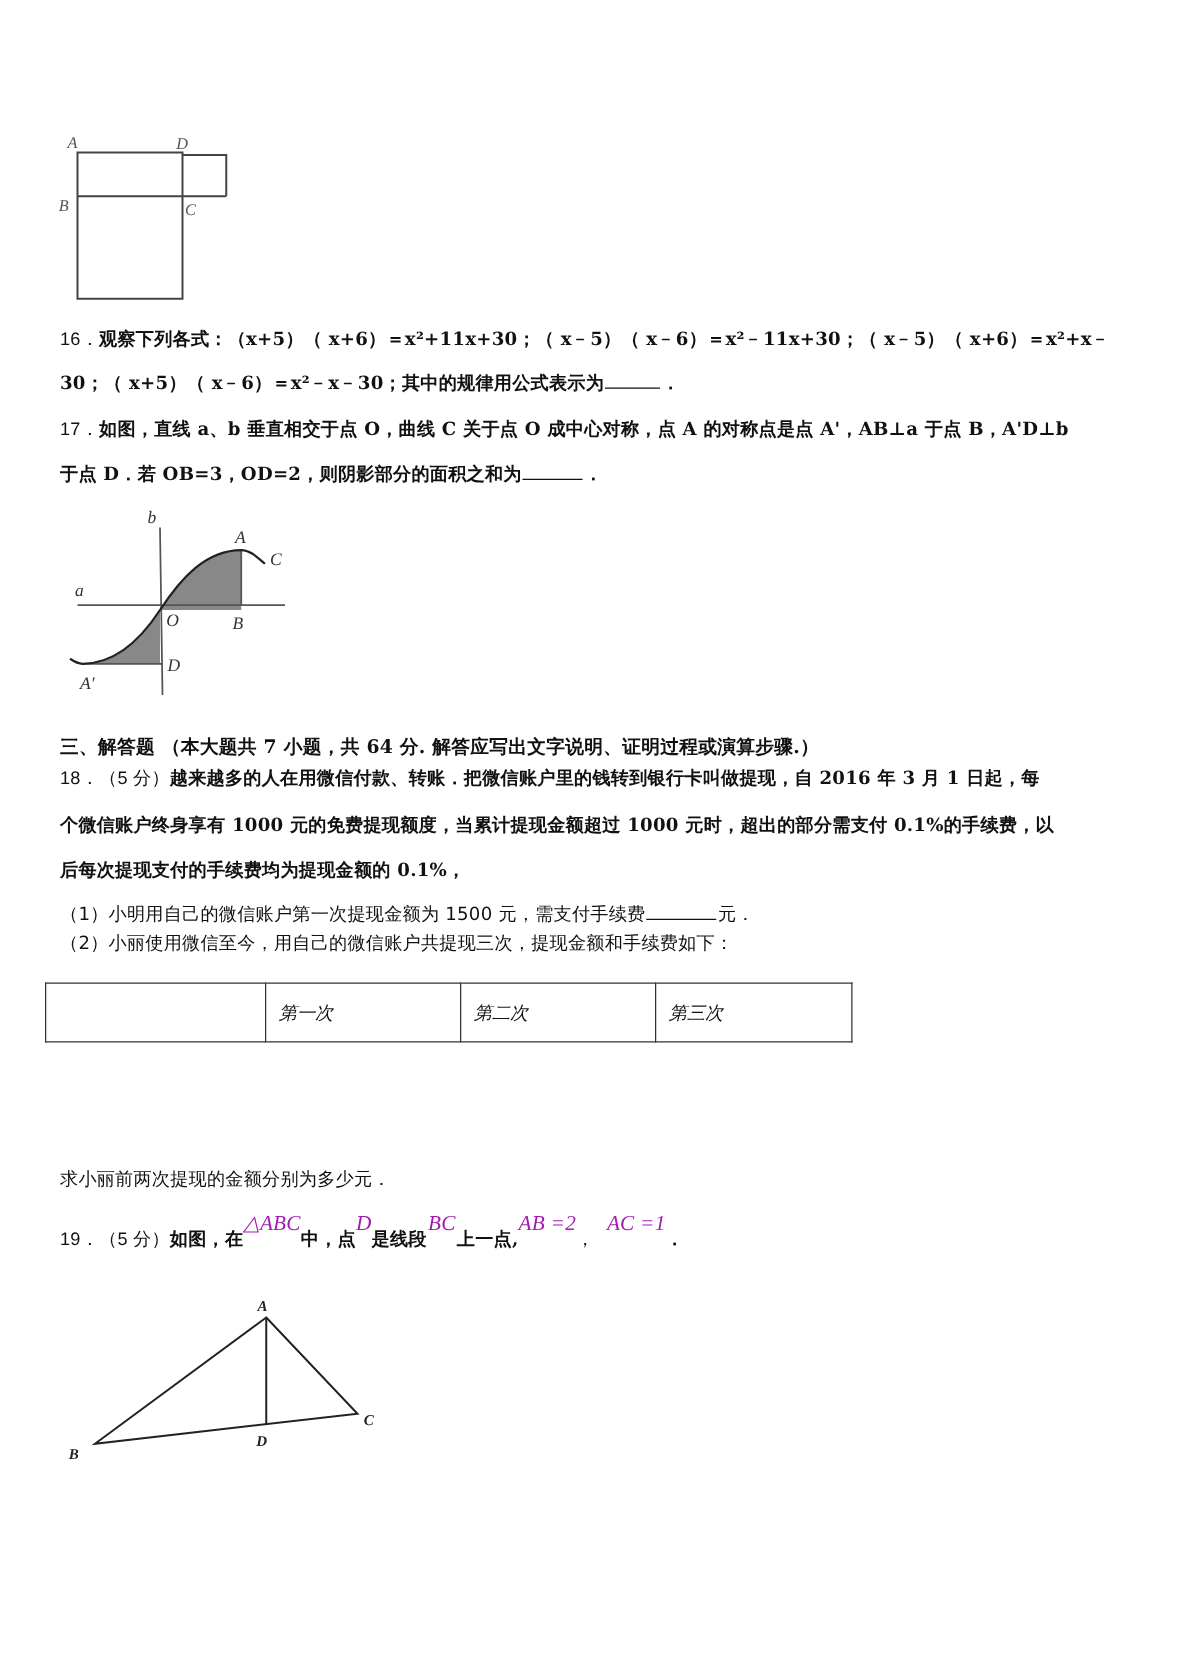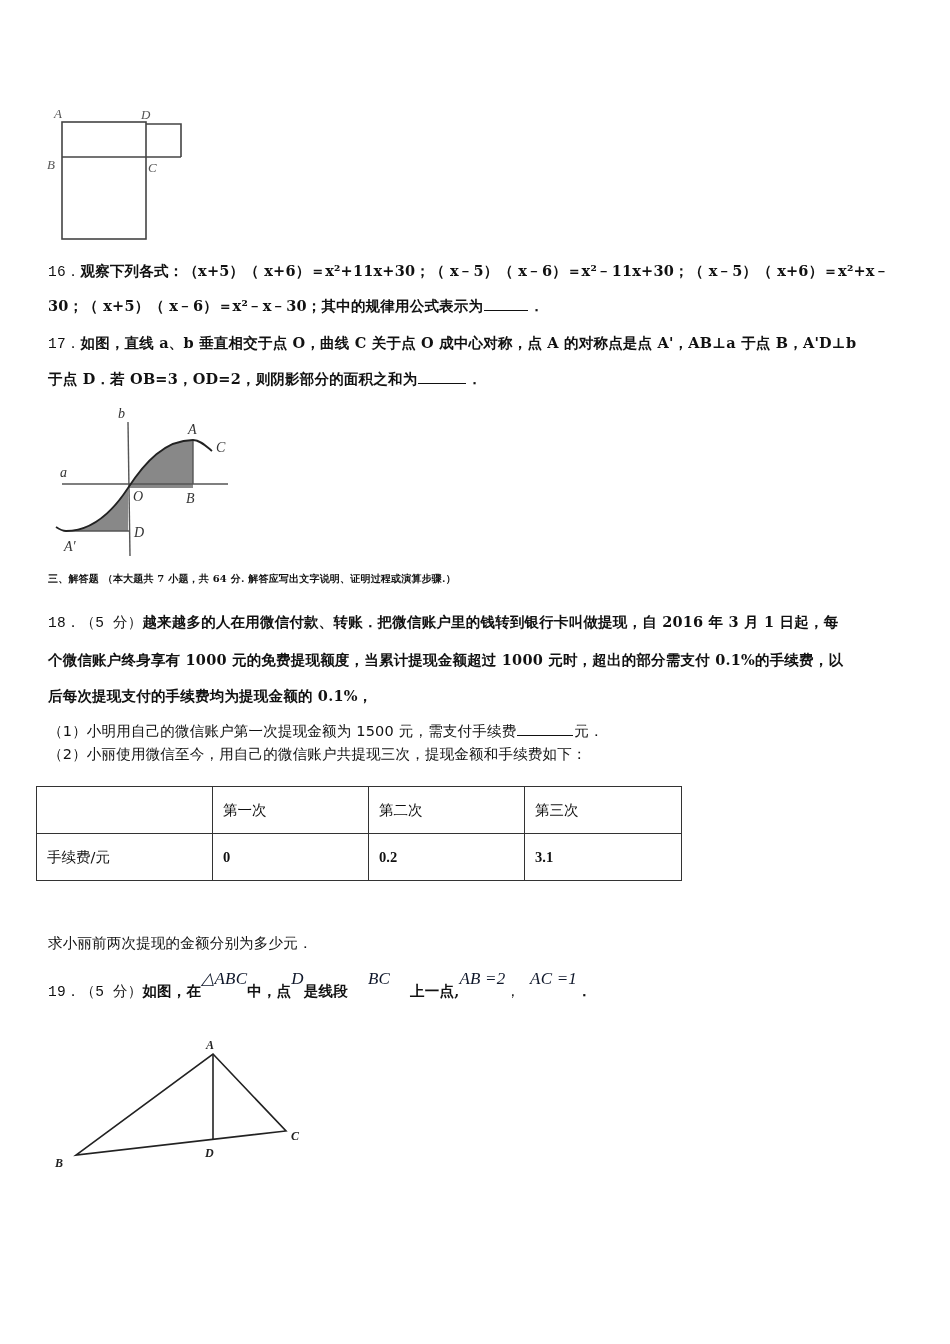--- a/index.html
+++ b/index.html
@@ -1,28 +1,28 @@
 <!DOCTYPE html>
 <html><head>
 <meta charset="utf-8">
 <style>
   html, body { margin: 0; padding: 0; background: #ffffff; }
   body { width: 950px; height: 1344px; position: relative; overflow: hidden;
          font-family: "DejaVu Serif", "Liberation Serif", serif; color: #111; }
   .abs { position: absolute; }
   .line { position: absolute; left: 48px; font-size: 14.5px; white-space: nowrap; font-weight: bold; letter-spacing: 0.2px; }
-  .num { font-weight: normal; font-family: Liberation Mono, monospace; }
+  .num { font-weight: normal; font-family: Liberation Sans, sans-serif; }
   .it { font-style: italic; font-family: "Liberation Serif", serif; font-weight: bold; }
   .blank { display: inline-block; border-bottom: 1px solid #111; vertical-align: baseline; height: 1px; margin: 0 1px; }
   table.fee { position: absolute; left: 36px; top: 786px; width: 646px; border-collapse: collapse; }
-  table.fee td { border: 1.3px solid #333; height: 46px; padding: 0 10px; font-size: 14.5px; font-family: "DejaVu Sans", sans-serif; }
+  table.fee td { border: 1.3px solid #333; height: 46px; padding: 0 10px; font-size: 14.5px; font-family: "DejaVu Sans", sans-serif; font-style: italic; }
   table.fee td.c0 { width: 155px; }
   table.fee td.c1 { width: 135px; }
   table.fee td.c2 { width: 135px; }
-  .eqn { font-family: "Liberation Serif", serif; font-style: italic; font-weight: normal; color: #0f172a; font-size: 17px; position: relative; top: -12px; }
+  .eqn { font-family: "Liberation Serif", serif; font-style: italic; font-weight: normal; color: #a21caf; font-size: 17px; position: relative; top: -12px; }
 </style>
 </head>
 <body>
 
 <svg class="abs" style="left:40px;top:100px" width="160" height="150" viewBox="40 100 160 150">
   <g fill="none" stroke="#444" stroke-width="1.6">
     <rect x="62" y="122" width="84" height="117"></rect>
     <line x1="62" y1="157" x2="181" y2="157"></line>
     <polyline points="146,124 181,124 181,157"></polyline>
   </g>
@@ -63,21 +63,21 @@
     <text x="60" y="477">a</text>
     <text x="188" y="434">A</text>
     <text x="216" y="452">C</text>
     <text x="133" y="501">O</text>
     <text x="186" y="503">B</text>
     <text x="134" y="537">D</text>
     <text x="64" y="551">A′</text>
   </g>
 </svg>
 
-<div class="line" style="top:572px;font-size:10px">
+<div class="line" style="top:588px;font-size:15px">
   <span>三、解答题</span><span>&nbsp;</span><span>（本大题共 7 小题，共 64 分. 解答应写出文字说明、证明过程或演算步骤.）</span>
 </div>
 
 <div class="line" style="top:613px">
   <span class="num">18．</span><span class="num">（5 分）</span><span>越来越多的人在用微信付款、转账．把微信账户里的钱转到银行卡叫做提现，自 2016 年 3 月 1 日起，每</span>
 </div>
 <div class="line" style="top:651px">
   <span>个微信账户终身享有 1000 元的免费提现额度，当累计提现金额超过 1000 元时，超出的部分需支付 0.1%的手续费，以</span>
 </div>
 <div class="line" style="top:687px">
@@ -91,34 +91,28 @@
 </div>
 
 <table class="fee">
   <tbody>
       <tr>
     <td class="c0"></td>
     <td class="c1">第一次</td>
     <td class="c2">第二次</td>
     <td>第三次</td>
   </tr>
-  <tr>
-    <td>手续费/元</td>
-    <td style="font-weight:bold;font-family:'Liberation Serif',serif">0</td>
-    <td style="font-weight:bold;font-family:'Liberation Serif',serif">0.2</td>
-    <td style="font-weight:bold;font-family:'Liberation Serif',serif">3.1</td>
-  </tr>
 </tbody>
   </table>
 <div class="line" style="top:934px;font-weight:normal;font-family:'DejaVu Sans',sans-serif">
   <span>求小丽前两次提现的金额分别为多少元．</span>
 </div>
 
 <div class="line" style="top:980px">
-  <span class="num">19．</span><span class="num">（5 分）</span><span>如图，在</span><span class="eqn">△ABC</span><span>中，点</span><span class="eqn">D</span><span>是线段</span><span class="eqn" style="margin:0 20px">BC</span><span>上一点,</span><span class="eqn">AB =2</span><span style="font-weight:normal">，</span><span class="eqn" style="margin-left:10px">AC =1</span><span>．</span>
+  <span class="num">19．</span><span class="num">（5 分）</span><span>如图，在</span><span class="eqn">△ABC</span><span>中，点</span><span class="eqn">D</span><span>是线段</span><span class="eqn" style="margin:0 1px">BC</span><span>上一点,</span><span class="eqn">AB =2</span><span style="font-weight:normal">，</span><span class="eqn" style="margin-left:10px">AC =1</span><span>．</span>
 </div>
 
 <svg class="abs" style="left:40px;top:1010px" width="280" height="180" viewBox="40 1010 280 180">
   <g stroke="#222" stroke-width="1.6" fill="none">
     <polygon points="213,1054 286,1131 76,1155"></polygon>
     <line x1="213" y1="1054" x2="213" y2="1140"></line>
   </g>
   <g font-family="Liberation Serif, serif" font-style="italic" font-weight="bold" font-size="12" fill="#222">
     <text x="206" y="1049">A</text>
     <text x="55" y="1167">B</text>

